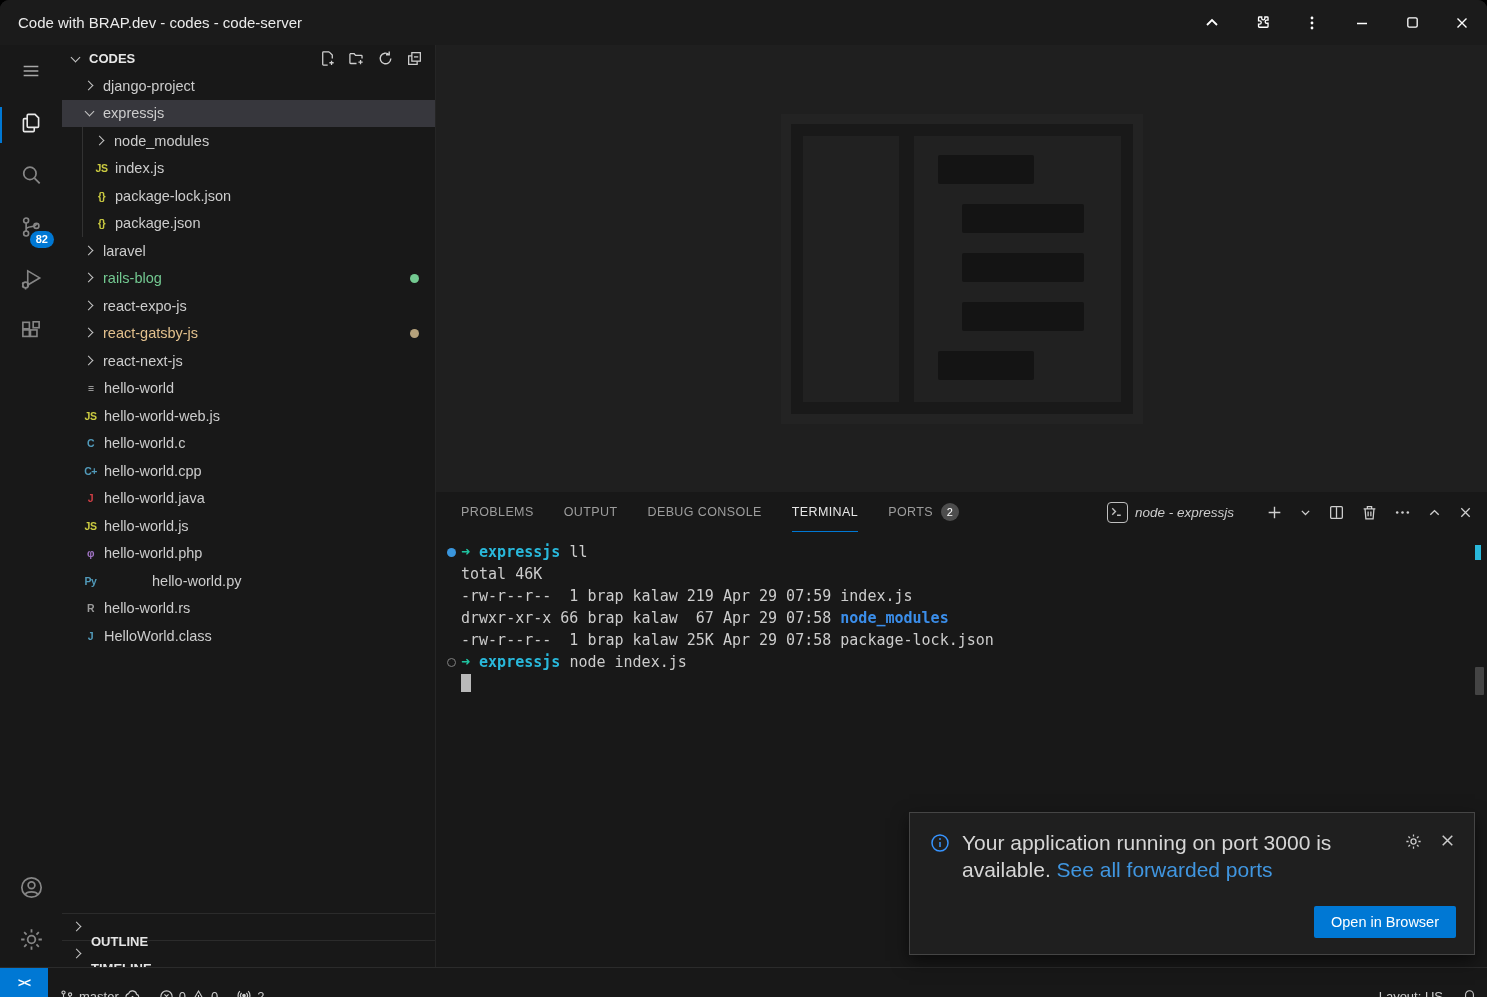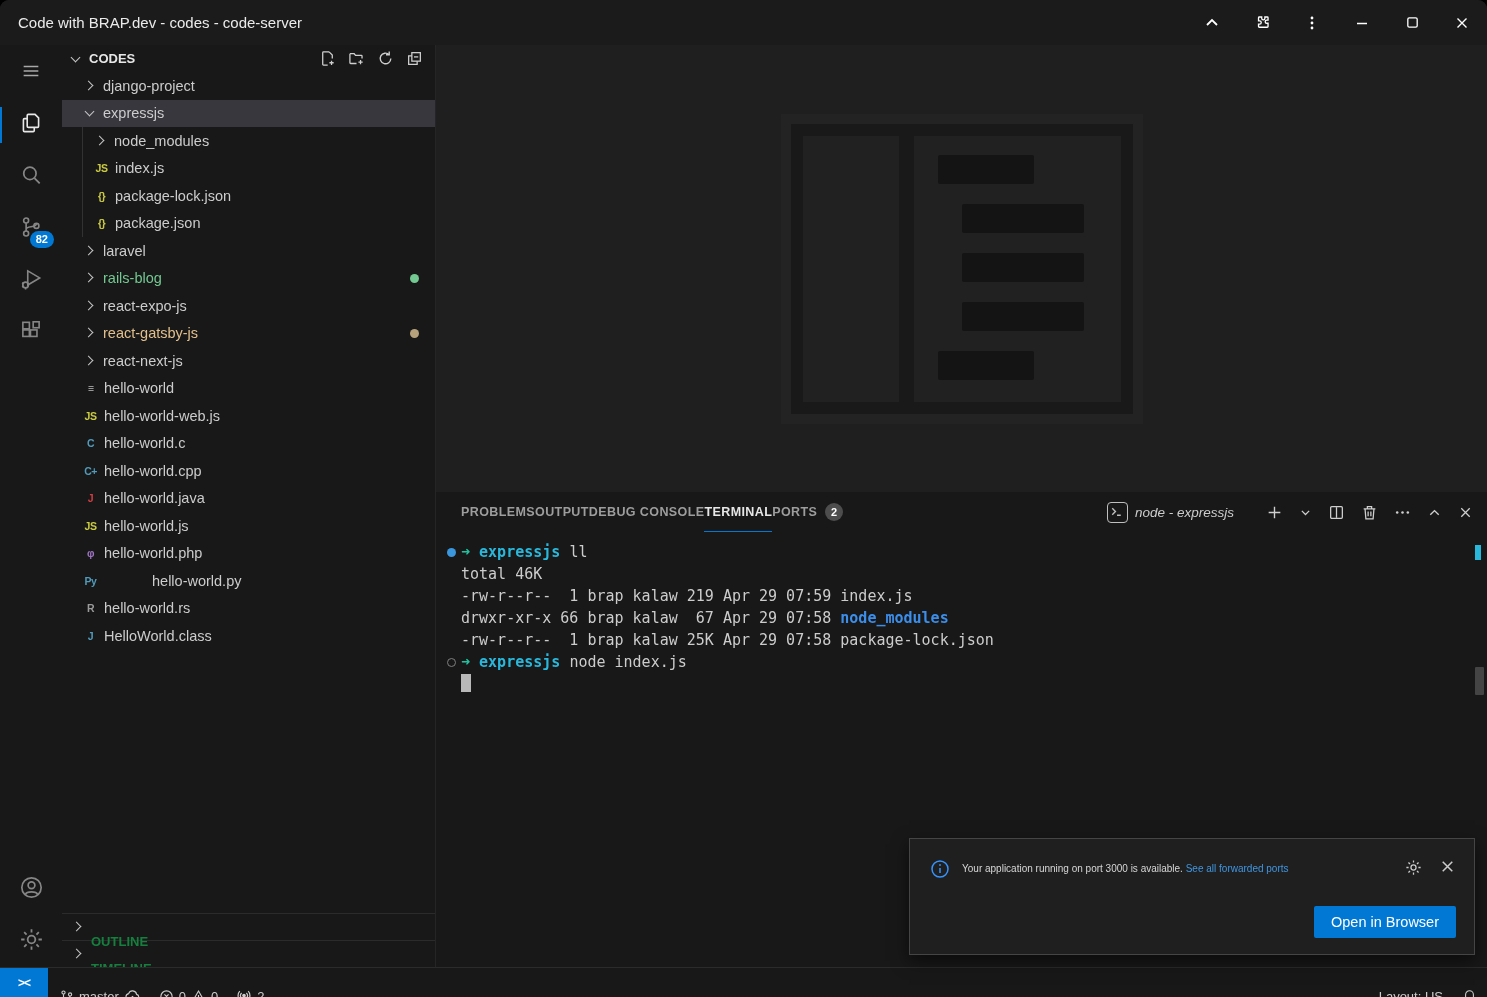--- a/index.html
+++ b/index.html
@@ -43,37 +43,37 @@
   .tw{width:16px;height:16px;position:relative;flex:none;margin-right:5px;}
   .tw::before{content:'';position:absolute;width:6px;height:6px;border-right:1.4px solid #c5c5c5;border-bottom:1.4px solid #c5c5c5;}
   .tw.collapsed::before{transform:rotate(-45deg);top:4px;left:3px;}
   .tw.expanded::before{transform:rotate(45deg);top:3px;left:4px;}
   .ficon{width:17px;flex:none;margin-right:5px;font-size:10.5px;font-weight:bold;text-align:center;letter-spacing:-0.5px;
          font-family:"Liberation Sans",sans-serif;}
   .tlabel{font-size:14.5px;color:#cccccc;white-space:nowrap;}
   .gitdot{margin-left:auto;margin-right:16px;width:9px;height:9px;border-radius:50%;flex:none;}
   .sb-bottom{margin-top:auto;flex:none;}
   .sb-section{height:26px;display:flex;align-items:center;border-top:1px solid #2b2b2b;padding-left:8px;cursor:pointer;}
-  .sb-section .lbl{font-size:13px;font-weight:bold;color:#15803d;margin-top:28px;}
+  .sb-section .lbl{font-size:13px;font-weight:bold;color:#e5e5e5;margin-top:28px;}
 
   
   .editcol{flex:1;display:flex;flex-direction:column;min-width:0;border-left:1px solid #252525;}
   .editor{height:447px;flex:none;background:#1f1f1f;display:flex;align-items:center;justify-content:center;}
   .letterpress{width:362px;height:310px;border:10px solid #232323;background:#191919;box-sizing:border-box;
                display:flex;padding:12px;gap:15px;}
   .lp-side{width:96px;background:#212121;flex:none;}
   .lp-main{flex:1;background:#212121;padding-top:19px;display:flex;flex-direction:column;gap:20px;}
   .lp-bar{height:29px;background:#141414;border-radius:2px;}
   .lp-bar.a{width:96px;margin-left:24px;}
   .lp-bar.b{width:122px;margin-left:48px;}
 
   
   .panel{flex:1;display:flex;flex-direction:column;background:#181818;position:relative;min-height:0;}
   .panel-header{height:40px;flex:none;display:flex;align-items:center;padding:0 14px 0 25px;}
-  .tabs{display:flex;height:100%;font-weight:bold;}
+  .tabs{display:flex;gap:30px;height:100%;}
   .tab{display:flex;align-items:center;gap:8px;font-size:12.5px;letter-spacing:.4px;color:#9d9d9d;height:100%;
        border-bottom:1.5px solid transparent;box-sizing:border-box;cursor:pointer;white-space:nowrap;}
   .tab.active{color:#e7e7e7;border-bottom-color:#0078d4;}
   .tab-badge{background:#4d4d4d;color:#fff;border-radius:50%;min-width:18px;height:18px;font-size:11px;
              display:flex;align-items:center;justify-content:center;}
   .panel-actions{margin-left:auto;display:flex;align-items:center;gap:16px;color:#cfcfcf;}
   .panel-actions svg{display:block;cursor:pointer;}
   .termtab{display:flex;align-items:center;gap:7px;margin-right:16px;cursor:pointer;font-style:italic;}
   .termtab-icon{width:19px;height:19px;border:1.2px solid #bfbfbf;border-radius:4px;position:relative;flex:none;}
   .termtab-label{font-size:13.5px;color:#cccccc;white-space:nowrap;}
@@ -88,21 +88,21 @@
   .seg.cyan{color:#29b8db;font-weight:bold;}
   .seg.blue{color:#3b8eea;font-weight:bold;}
   .cursor{display:inline-block;width:10px;height:18px;background:#b9b9b9;vertical-align:-3px;}
   .term-mark{position:absolute;right:6px;top:13px;width:6px;height:15px;background:#29b8db;}
   .term-thumb{position:absolute;right:3px;top:135px;width:9px;height:28px;background:#535353;opacity:.75;border-radius:1px;}
 
   
   .notification{position:absolute;right:12px;bottom:42px;width:566px;background:#1f1f1f;border:1px solid #454545;
                 box-shadow:0 6px 16px rgba(0,0,0,.55);padding:16px 18px 16px 20px;box-sizing:border-box;z-index:10;}
   .notif-row{display:flex;align-items:flex-start;}
-  .notif-msg{font-size:10px;color:#d6d6d6;line-height:27px;width:418px;margin-left:12px;}
+  .notif-msg{font-size:21px;color:#d6d6d6;line-height:27px;width:418px;margin-left:12px;}
   .notif-link{color:#4096e0;cursor:pointer;}
   .notif-icons{margin-left:auto;display:flex;gap:16px;color:#cccccc;padding-top:3px;}
   .notif-icons svg{display:block;cursor:pointer;}
   .notif-btnrow{display:flex;justify-content:flex-end;margin-top:23px;}
   .btn-primary{background:#0078d4;color:#fff;font-size:14.5px;padding:8px 17px;border-radius:2px;border:none;
                font-family:"Liberation Sans",sans-serif;cursor:pointer;}
 
   
   .statusbar{height:29px;flex:none;display:flex;align-items:stretch;background:#181818;border-top:1px solid #2b2b2b;
              font-size:13px;color:#cccccc;}

